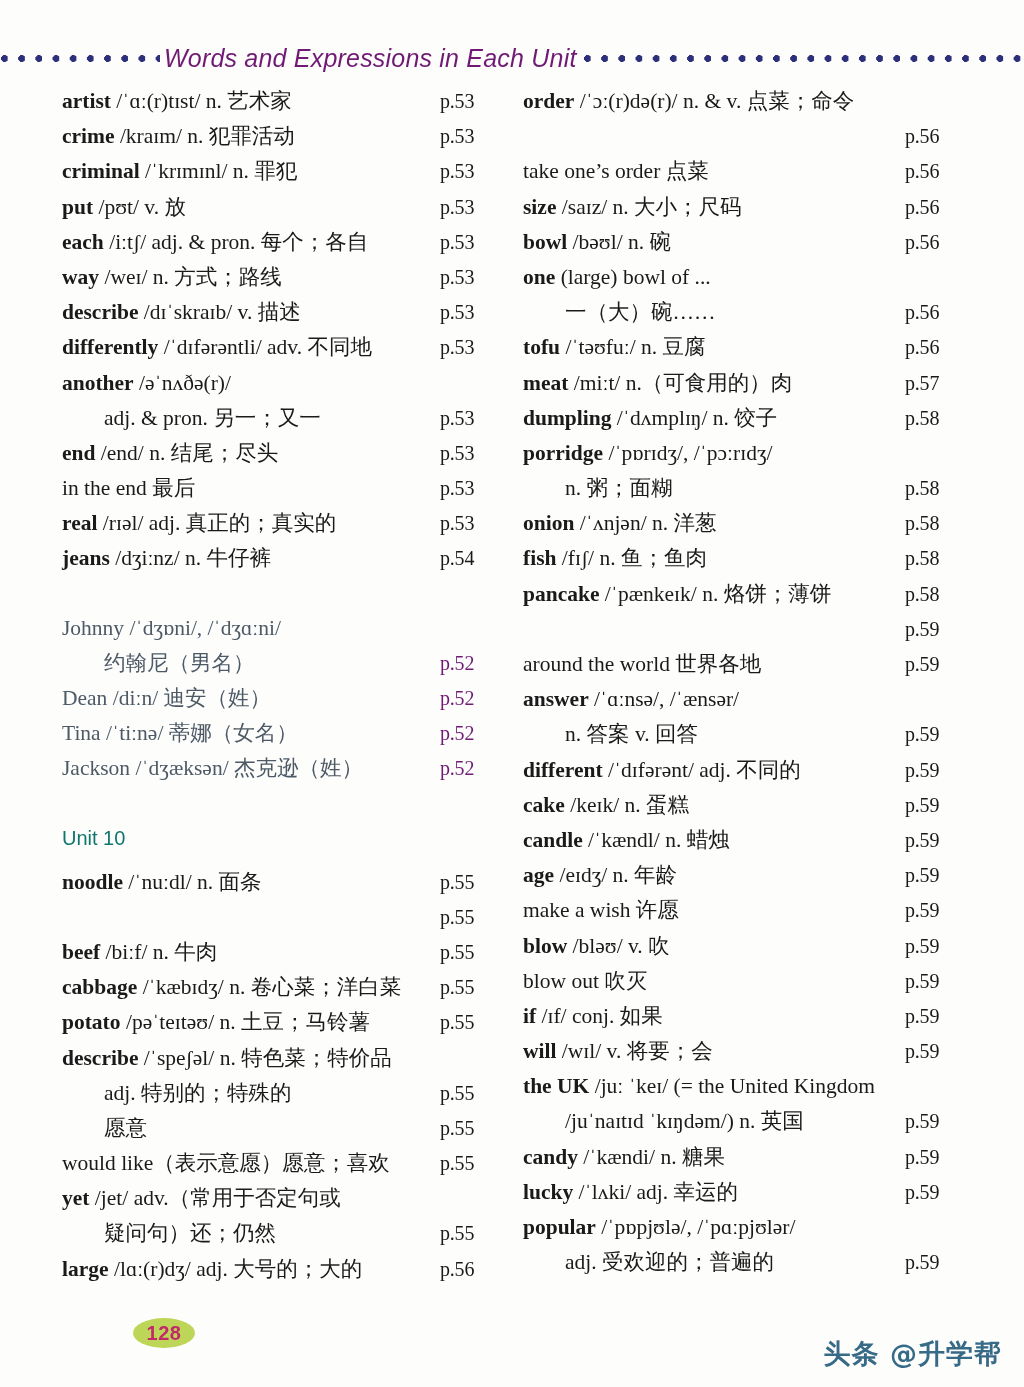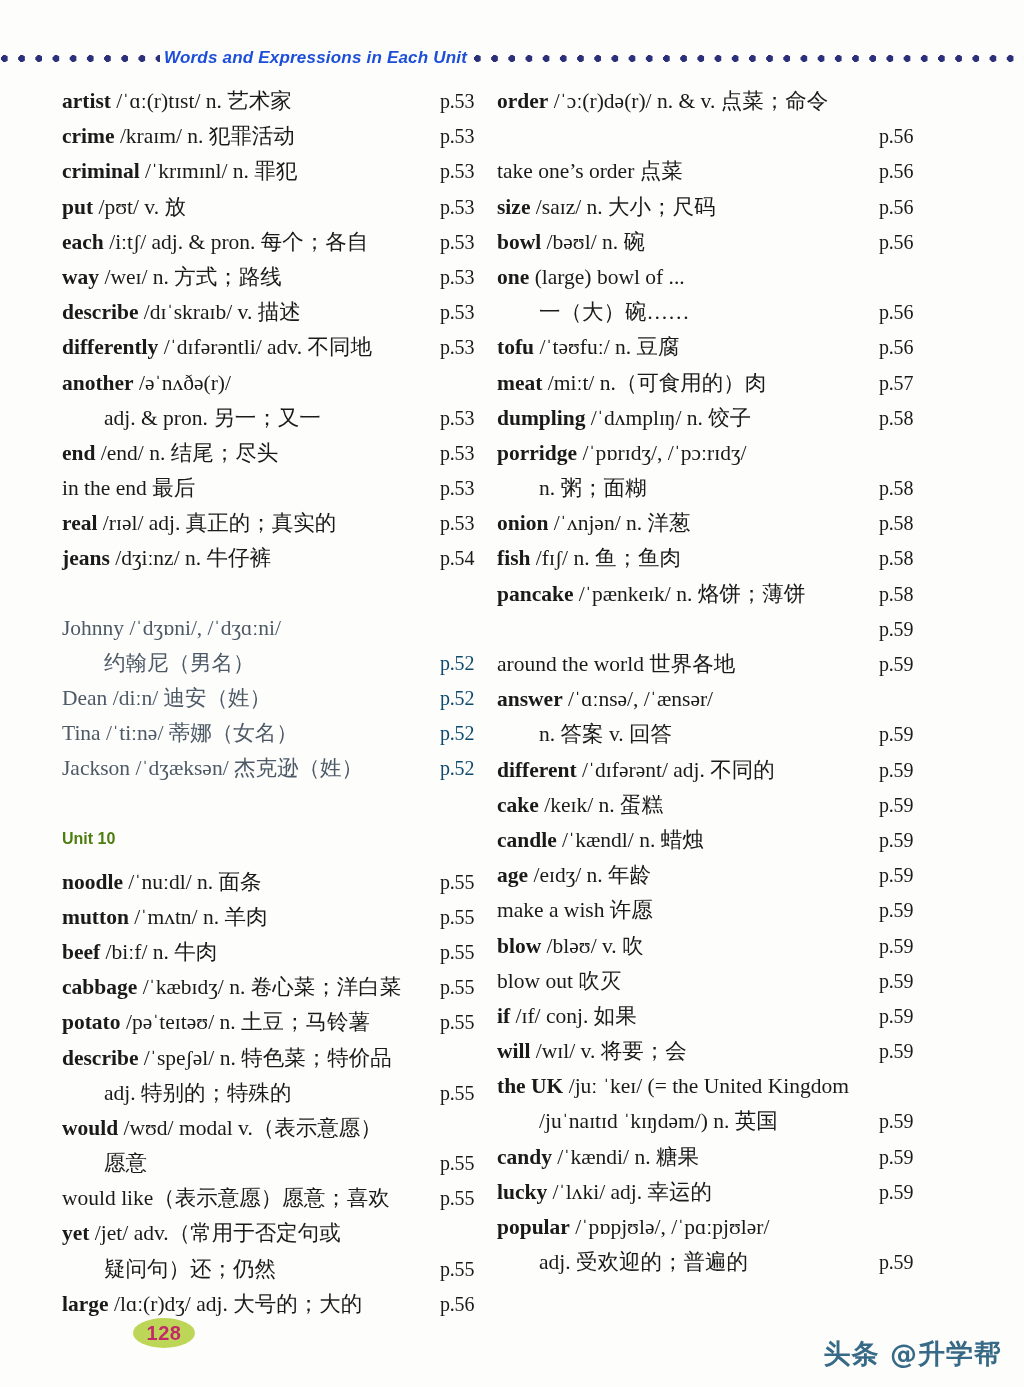--- a/index.html
+++ b/index.html
@@ -34,44 +34,44 @@
     height: 9px;
     background-image: radial-gradient(circle at 4.5px 4.5px, #2c2f7a 3.3px, rgba(255,255,255,0) 3.6px);
     background-size: 17.2px 9px;
     background-repeat: repeat-x;
   }
   .dot-run.left  { width: 160px; margin-right: 2px; }
   .dot-run.right { flex: 1 1 auto; margin-left: 4px; }
   .header-title {
     flex: 0 0 auto;
     font-family: "Liberation Sans", "DejaVu Sans", sans-serif;
-    font-weight: bold;
+    font-weight: normal;
     font-style: italic;
-    font-size: 17px;
+    font-size: 25px;
     letter-spacing: 0.2px;
-    color: #1d4ed8;
+    color: #701a75;
     white-space: nowrap;
     padding: 0 2px;
   }
 
   
   .columns {
     position: absolute;
     top: 84px;
     left: 0;
     width: 945px;
     height: 1210px;
   }
   .col {
     position: absolute;
     top: 0;
     height: 100%;
   }
   .col.left  { left: 62px;  width: 440px; }
-  .col.right { left: 497px; width: 470px; }
+  .col.right { left: 523px; width: 470px; }
 
   
   .entry { margin: 0; padding: 0; }
 
   .vline {
     position: relative;
     display: block;
     font-size: 21.5px;
     line-height: 35.2px;
     white-space: nowrap;
@@ -92,29 +92,29 @@
     letter-spacing: -0.2px;
   }
   .col.left  .pg { left: 378px; }
   .col.right .pg { left: 382px; }
 
   
   .hw      { font-weight: bold; }
 
   
   .names .vline { color: #4d5a66; }
-  .names .vline .pg { color: #0c4a6e; }
+  .names .vline .pg { color: #701a75; }
   .names .hw { font-weight: normal; }
 
   
   .unit-heading {
     font-family: "Liberation Sans", "DejaVu Sans", sans-serif;
-    font-weight: bold;
-    font-size: 16px;
-    color: #4d7c0f;
+    font-weight: normal;
+    font-size: 20px;
+    color: #0f766e;
     line-height: 35.2px;
     height: 44px;
     white-space: nowrap;
   }
   .gap { height: 34px; }
 
   
   .page-number {
     position: absolute;
     left: 133px;
@@ -215,37 +215,36 @@
           <div class="vline"><span class="txt"><span class="hw">Jackson</span> /ˈdʒæksən/ 杰克逊（姓）</span><span class="pg">p.52</span></div>
         </div>
       </div>
     <div class="gap"></div>
     <div class="unit-heading">Unit 10</div>
     <div>
         <div class="entry">
           <div class="vline"><span class="txt"><span class="hw">noodle</span> /ˈnuːdl/ n. 面条</span><span class="pg">p.55</span></div>
         </div>
         <div class="entry">
-          <div class="vline"><span class="txt"><span class="hw">mutton</span> /ˈmʌtn/ n. 羊肉</span><span class="pg">p.55</span></div>
+          <div class="vline"><span class="pg">p.55</span></div>
         </div>
         <div class="entry">
           <div class="vline"><span class="txt"><span class="hw">beef</span> /biːf/ n. 牛肉</span><span class="pg">p.55</span></div>
         </div>
         <div class="entry">
           <div class="vline"><span class="txt"><span class="hw">cabbage</span> /ˈkæbɪdʒ/ n. 卷心菜；洋白菜</span><span class="pg">p.55</span></div>
         </div>
         <div class="entry">
           <div class="vline"><span class="txt"><span class="hw">potato</span> /pəˈteɪtəʊ/ n. 土豆；马铃薯</span><span class="pg">p.55</span></div>
         </div>
         <div class="entry">
           <div class="vline"><span class="txt"><span class="hw">describe</span> /ˈspeʃəl/ n. 特色菜；特价品</span></div>
           <div class="vline indent"><span class="txt">adj. 特别的；特殊的</span><span class="pg">p.55</span></div>
         </div>
         <div class="entry">
-          <div class="vline"><span class="txt"><span class="hw">would</span> /wʊd/ modal v.（表示意愿）</span></div>
           <div class="vline indent"><span class="txt">愿意</span><span class="pg">p.55</span></div>
         </div>
         <div class="entry">
           <div class="vline"><span class="txt">would like（表示意愿）愿意；喜欢</span><span class="pg">p.55</span></div>
         </div>
         <div class="entry">
           <div class="vline"><span class="txt"><span class="hw">yet</span> /jet/ adv.（常用于否定句或</span></div>
           <div class="vline indent"><span class="txt">疑问句）还；仍然</span><span class="pg">p.55</span></div>
         </div>
         <div class="entry">

